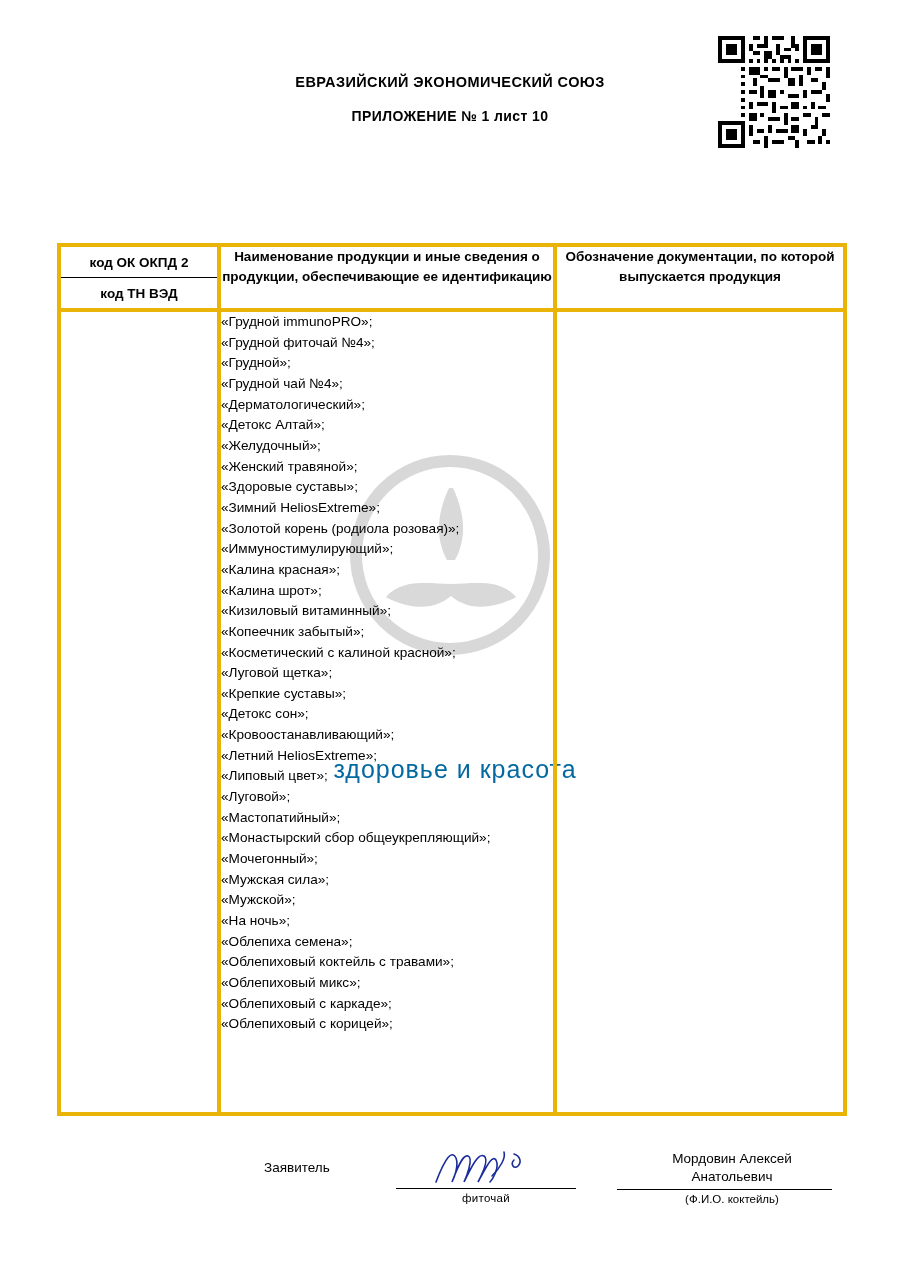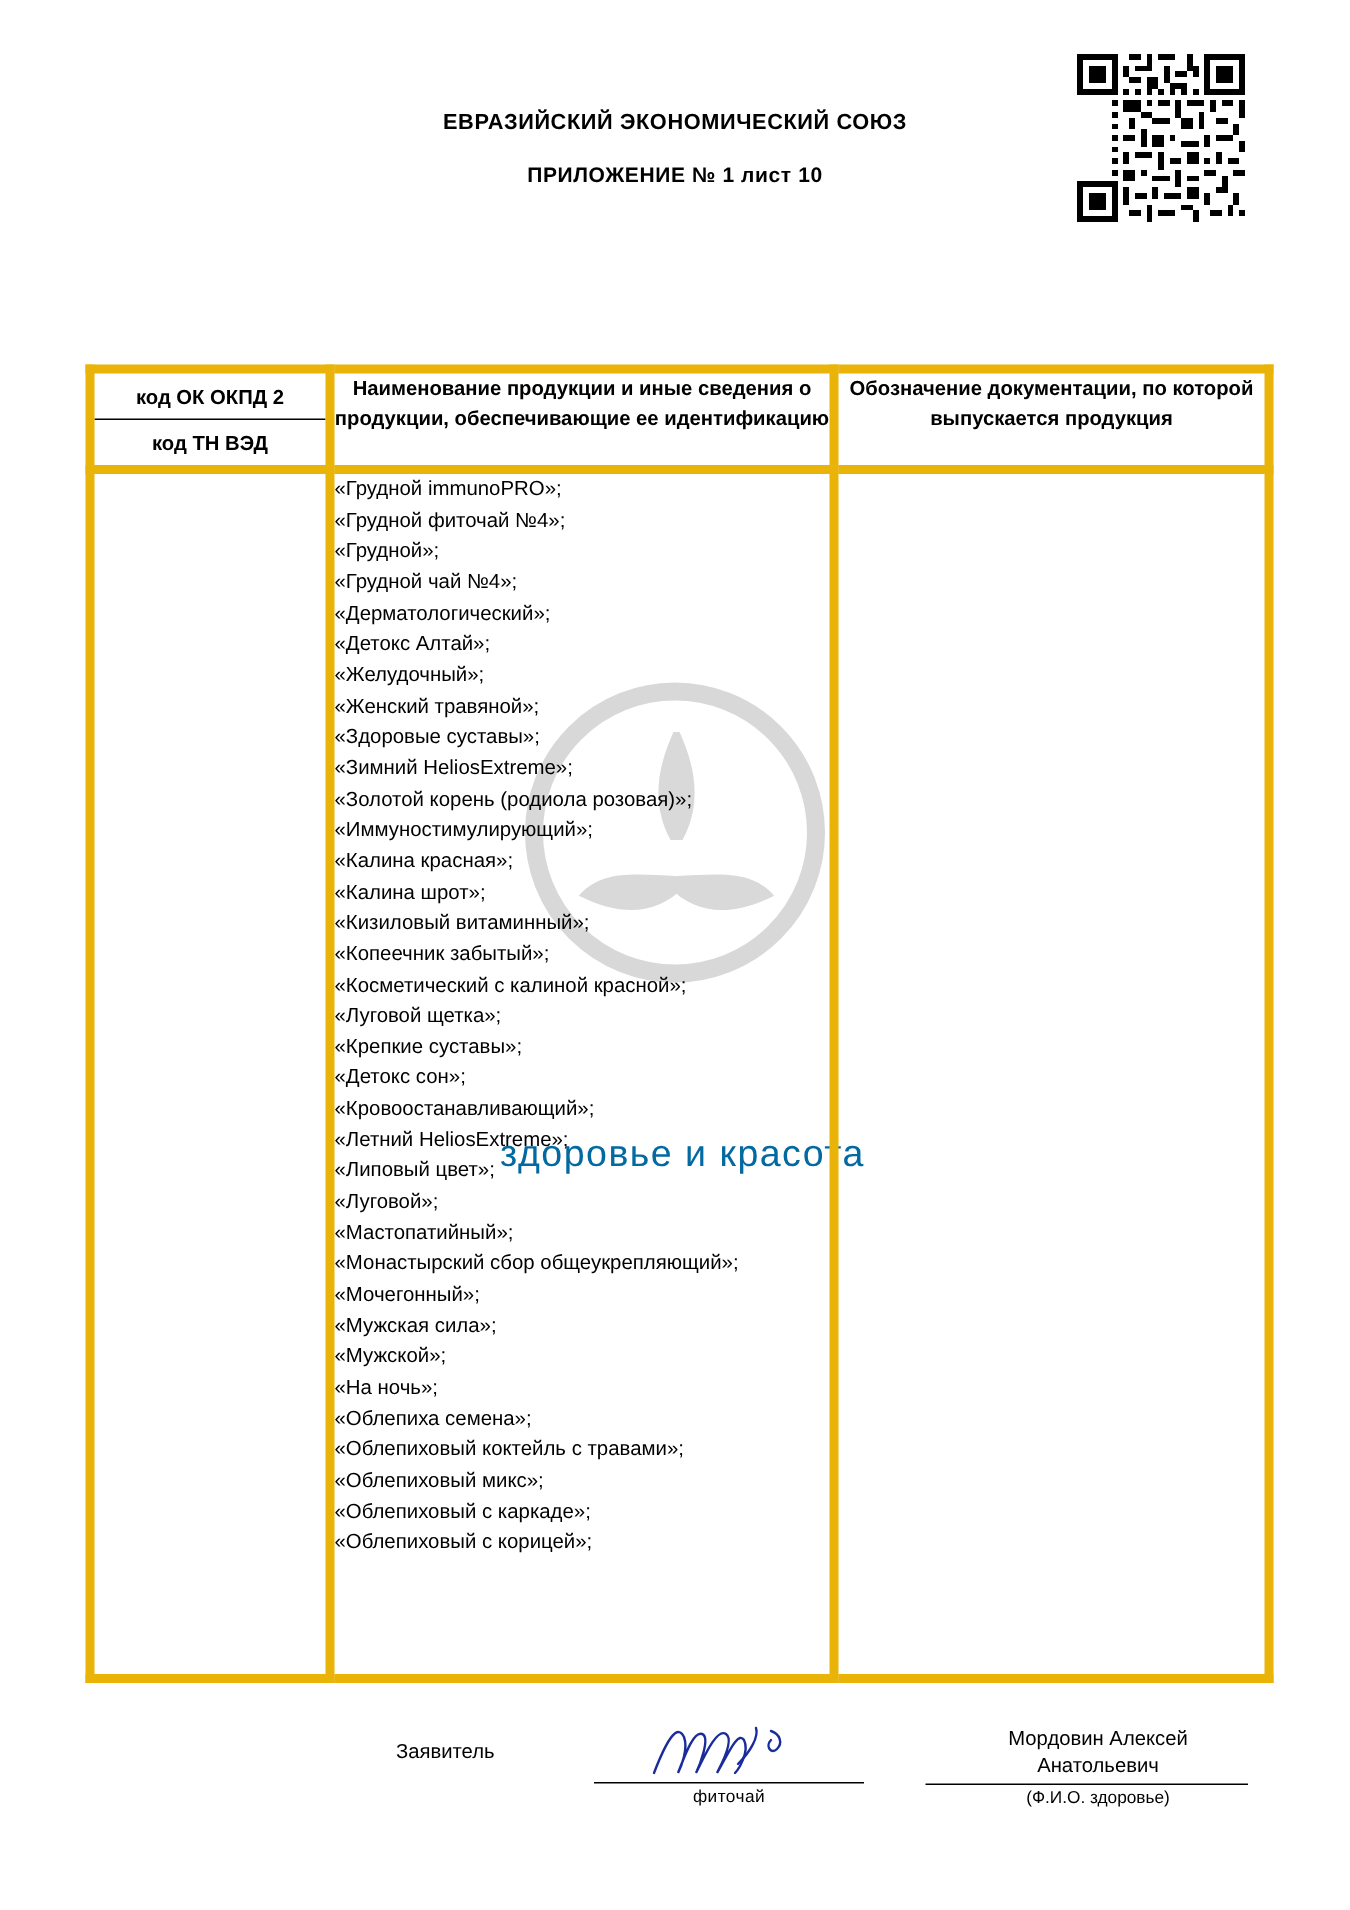--- a/index.html
+++ b/index.html
@@ -110,21 +110,21 @@
     left: 57px;
     width: 786px;
     z-index: 2;
   }
   table.doc {
     border-collapse: collapse;
     width: 786px;
     table-layout: fixed;
   }
   table.doc td {
-    border: 6px solid #eab308;
+    border: 4px solid #eab308;
     vertical-align: top;
     padding: 0;
     background: transparent;
   }
   .col-a { width: 160px; }
   .col-b { width: 336px; }
   .col-c { width: 290px; }
 
   .th-a-top, .th-a-bot {
     text-align: center;
@@ -414,17 +414,17 @@
             </g>
           </svg>
         </div>
       </div>
       <div class="f-sign-cap">фиточай</div>
     </div>
     <div class="f-name-block">
       <div class="f-name">Мордовин Алексей</div>
       <div class="f-name">Анатольевич</div>
       <div class="f-name-line"></div>
-      <div class="f-name-cap">(Ф.И.О. здоровье)</div>
+      <div class="f-name-cap">(Ф.И.О. коктейль)</div>
     </div>
   </div>
 
 </div>
 
 </body></html>

